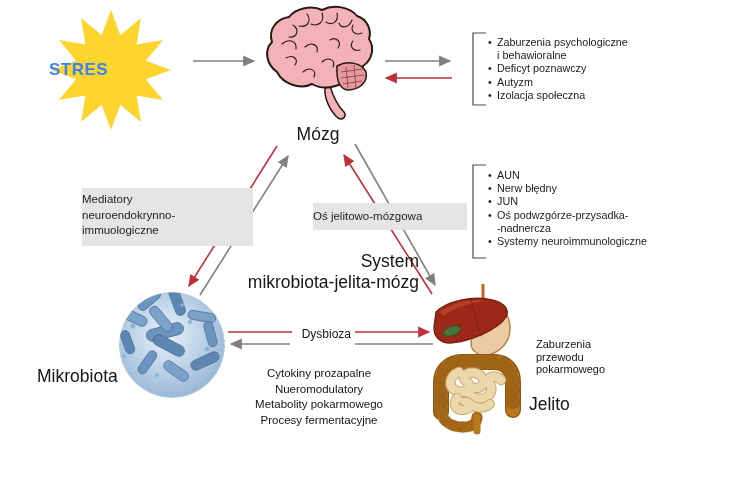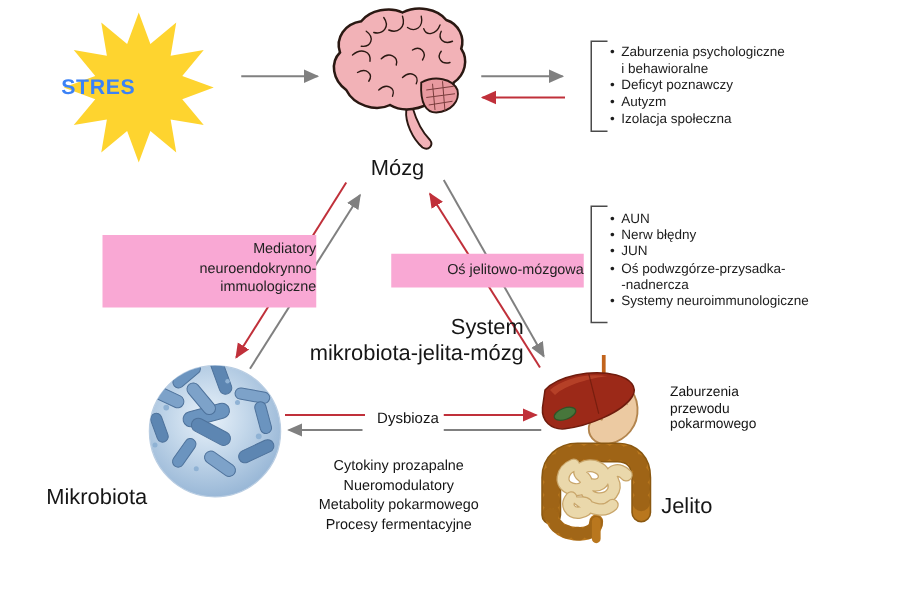--- a/index.html
+++ b/index.html
@@ -1,20 +1,20 @@
 <!DOCTYPE html>
 <html><head>
 <meta charset="utf-8">
 <style>
   html,body{margin:0;padding:0;background:#fff;}
   .stage{position:relative;width:732px;height:480px;background:#ffffff;
          font-family:"Liberation Sans","DejaVu Sans",sans-serif;color:#1a1a1a;overflow:hidden;}
   .layer{position:absolute;left:0;top:0;z-index:1;}
   .abs{position:absolute;z-index:3;}
-  .gbox{position:absolute;background:#f9a8d4;z-index:2;text-align:right;
+  .gbox{position:absolute;background:#e5e5e5;z-index:2;text-align:left;
         font-size:11.5px;color:#222;}
   .gbox .bl{line-height:15.5px;}
   .node-label{font-size:17.5px;color:#161616;}
   .ctr{text-align:center;}
   .title{font-size:17.5px;line-height:21px;color:#161616;text-align:right;}
   .list{font-size:10.8px;color:#1c1c1c;}
   .list .li{display:flex;line-height:13.2px;}
   .list .b{width:9px;flex:0 0 9px;text-align:left;}
   .list .cont{padding-left:9px;}
   .blist{font-size:11.5px;line-height:15.6px;text-align:center;color:#151515;}
@@ -140,21 +140,21 @@
         <path d="M459,372 C449,376 447,388 457,391 C467,394 473,386 466,381 C459,376 470,370 478,374 C487,378 484,389 475,388 C466,387 468,398 478,399 C488,400 494,392 490,384 C486,376 496,374 501,380" stroke="#ead8ab" stroke-width="8.5"></path>
         <path d="M457,398 C452,404 456,411 464,410 C472,409 472,402 466,402 C474,408 484,410 490,404" stroke="#c9a66b" stroke-width="10"></path>
         <path d="M457,398 C452,404 456,411 464,410 C472,409 472,402 466,402 C474,408 484,410 490,404" stroke="#ead8ab" stroke-width="8"></path>
       </g>
     </g>
   </svg>
 
   <div class="abs stress-label" style="left:49px;top:60px;width:124px;">STRES</div>
 
   <div class="abs node-label ctr" style="left:268px;top:124px;width:100px;">Mózg</div>
-  <div class="abs node-label" style="left:37px;top:387px;">Mikrobiota</div>
+  <div class="abs node-label" style="left:37px;top:366px;">Mikrobiota</div>
   <div class="abs node-label" style="left:529px;top:394px;">Jelito</div>
 
   <div class="abs title" style="left:219px;top:251px;width:200px;">
     <div>System</div>
     <div>mikrobiota-jelita-mózg</div>
   </div>
 
   <div class="gbox" style="left:82px;top:188px;width:171px;height:54px;padding-top:4px;">
     <div class="bl">Mediatory</div>
     <div class="bl">neuroendokrynno-</div>
@@ -214,19 +214,19 @@
 
   <div class="abs dys" style="left:289px;top:327px;width:62px;">Dysbioza</div>
 
   <div class="abs blist" style="left:239px;top:366px;width:160px;">
     <div>Cytokiny prozapalne</div>
     <div>Nueromodulatory</div>
     <div>Metabolity pokarmowego</div>
     <div>Procesy fermentacyjne</div>
   </div>
 
-  <div class="abs small" style="left:536px;top:308px;width:90px;">
+  <div class="abs small" style="left:536px;top:338px;width:90px;">
     <div>Zaburzenia</div>
     <div>przewodu</div>
     <div>pokarmowego</div>
   </div>
 
 </div>
 
 </body></html>

